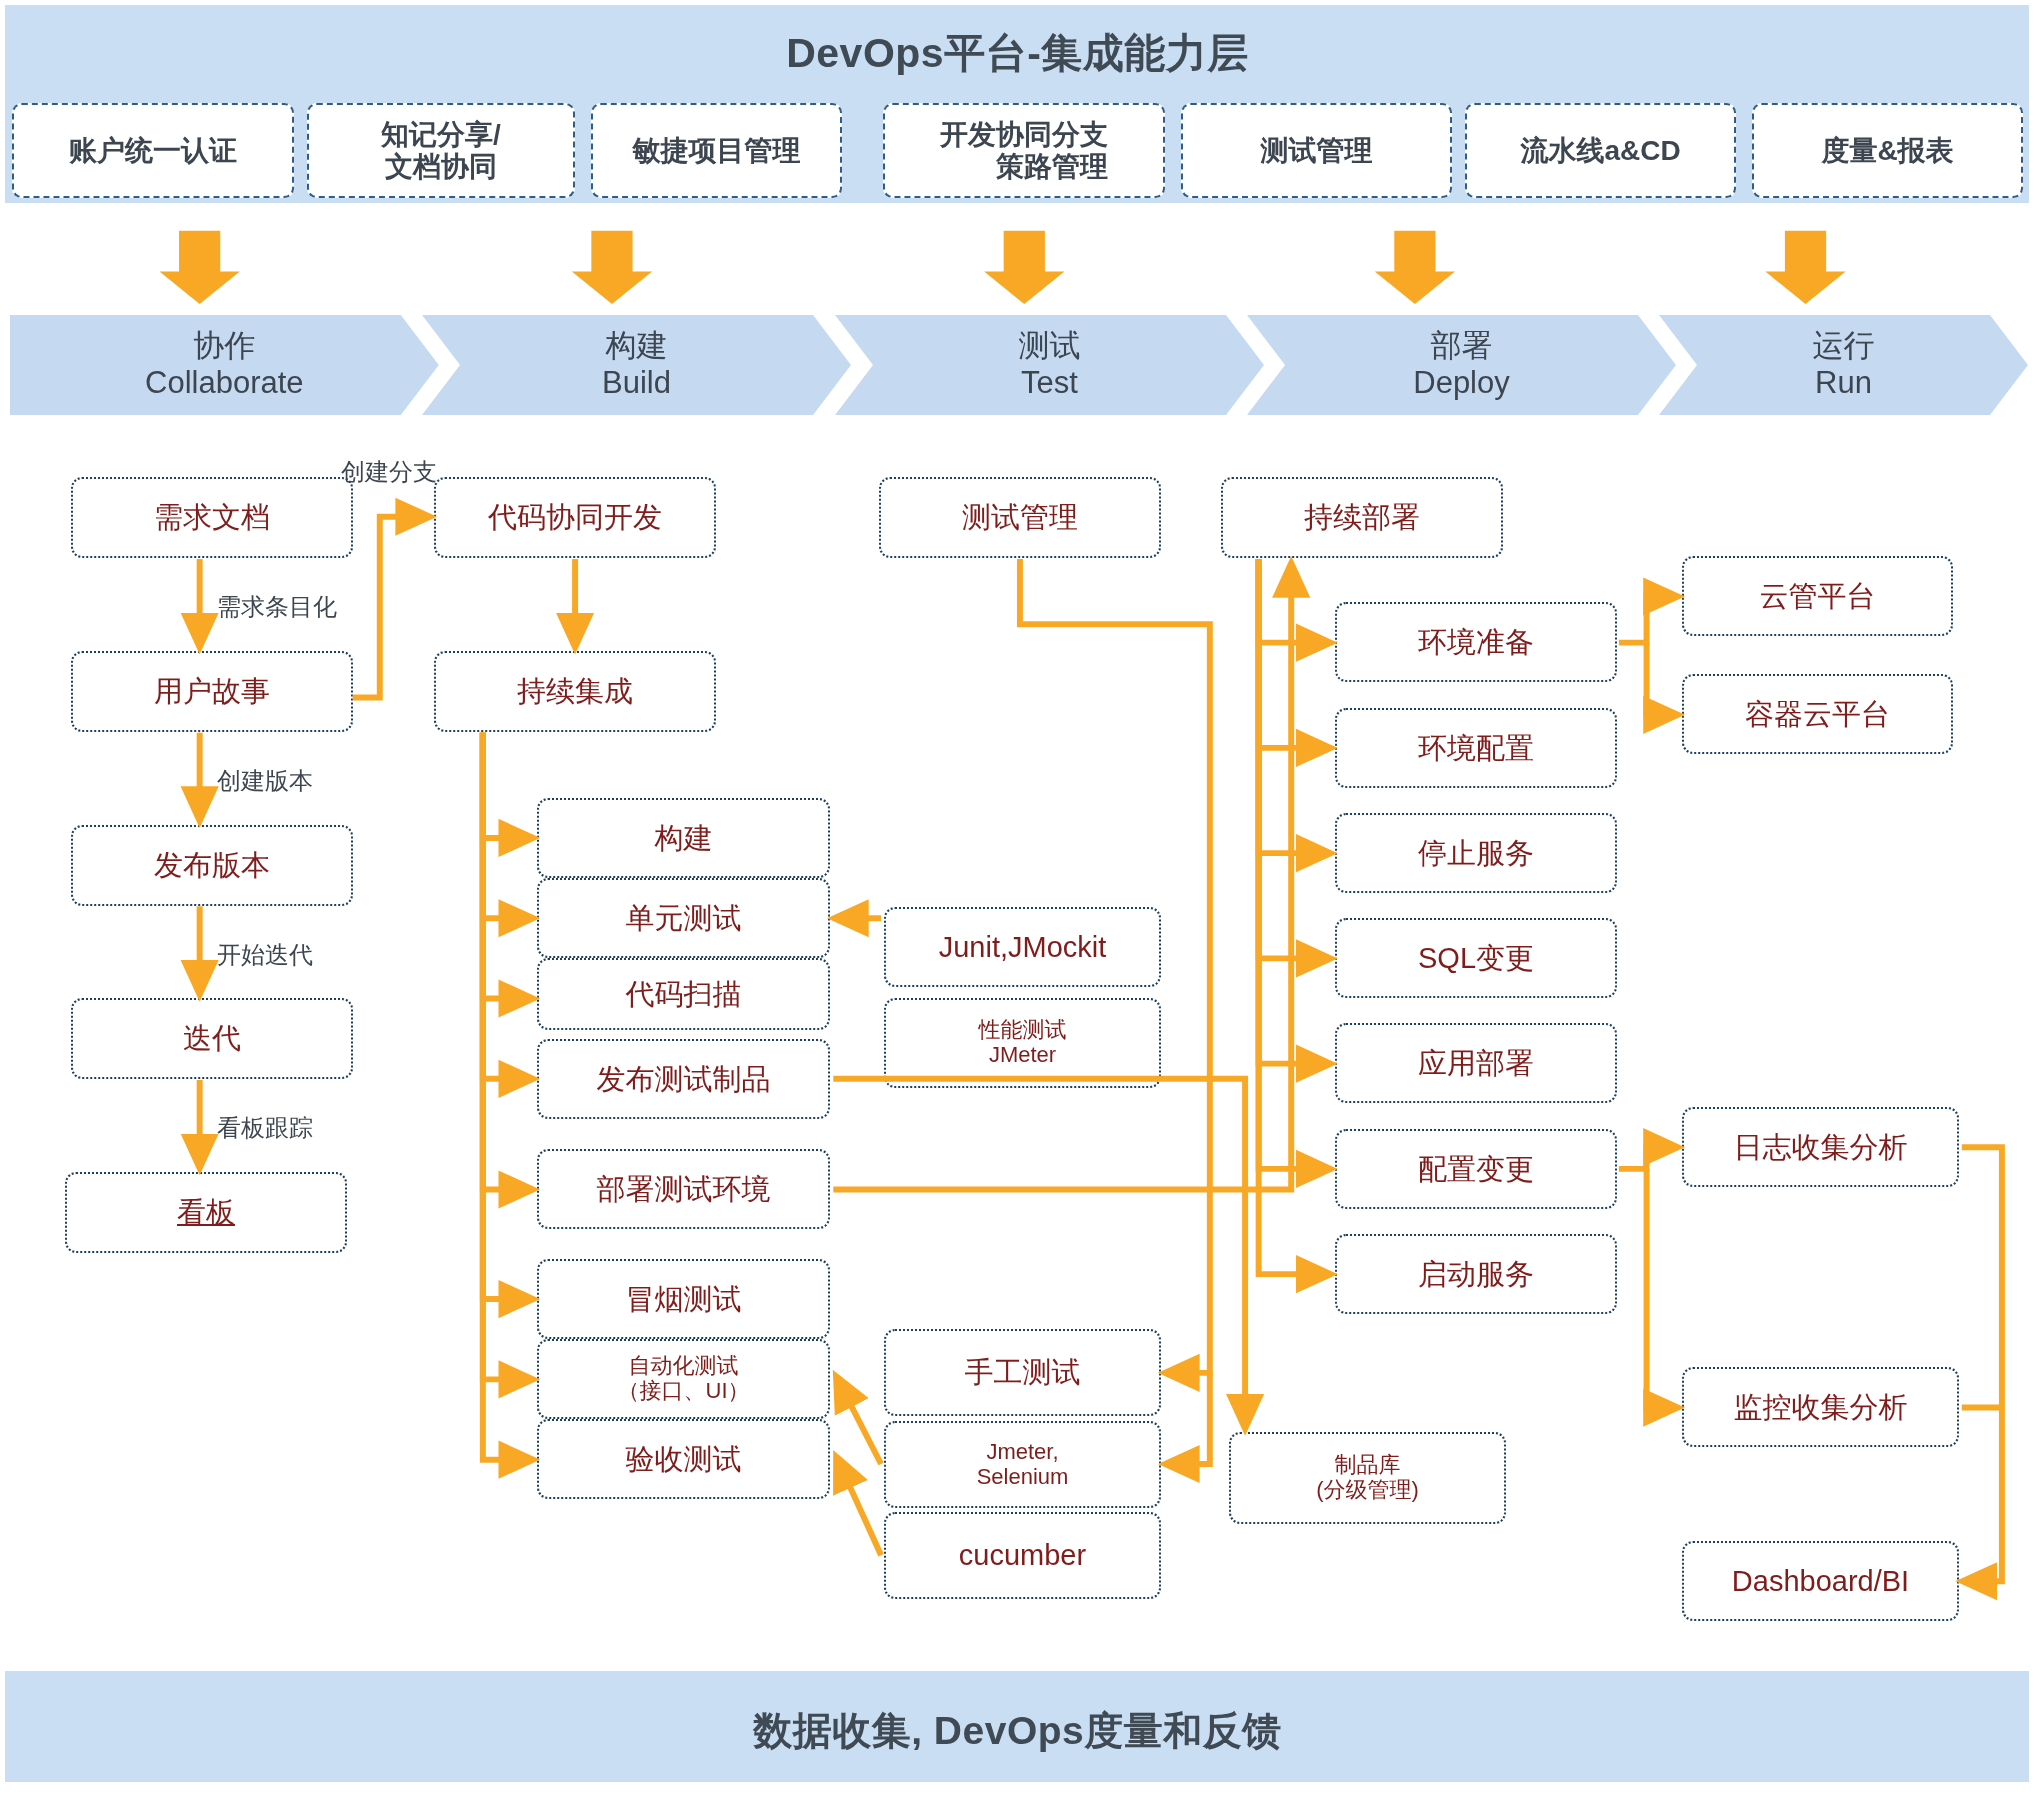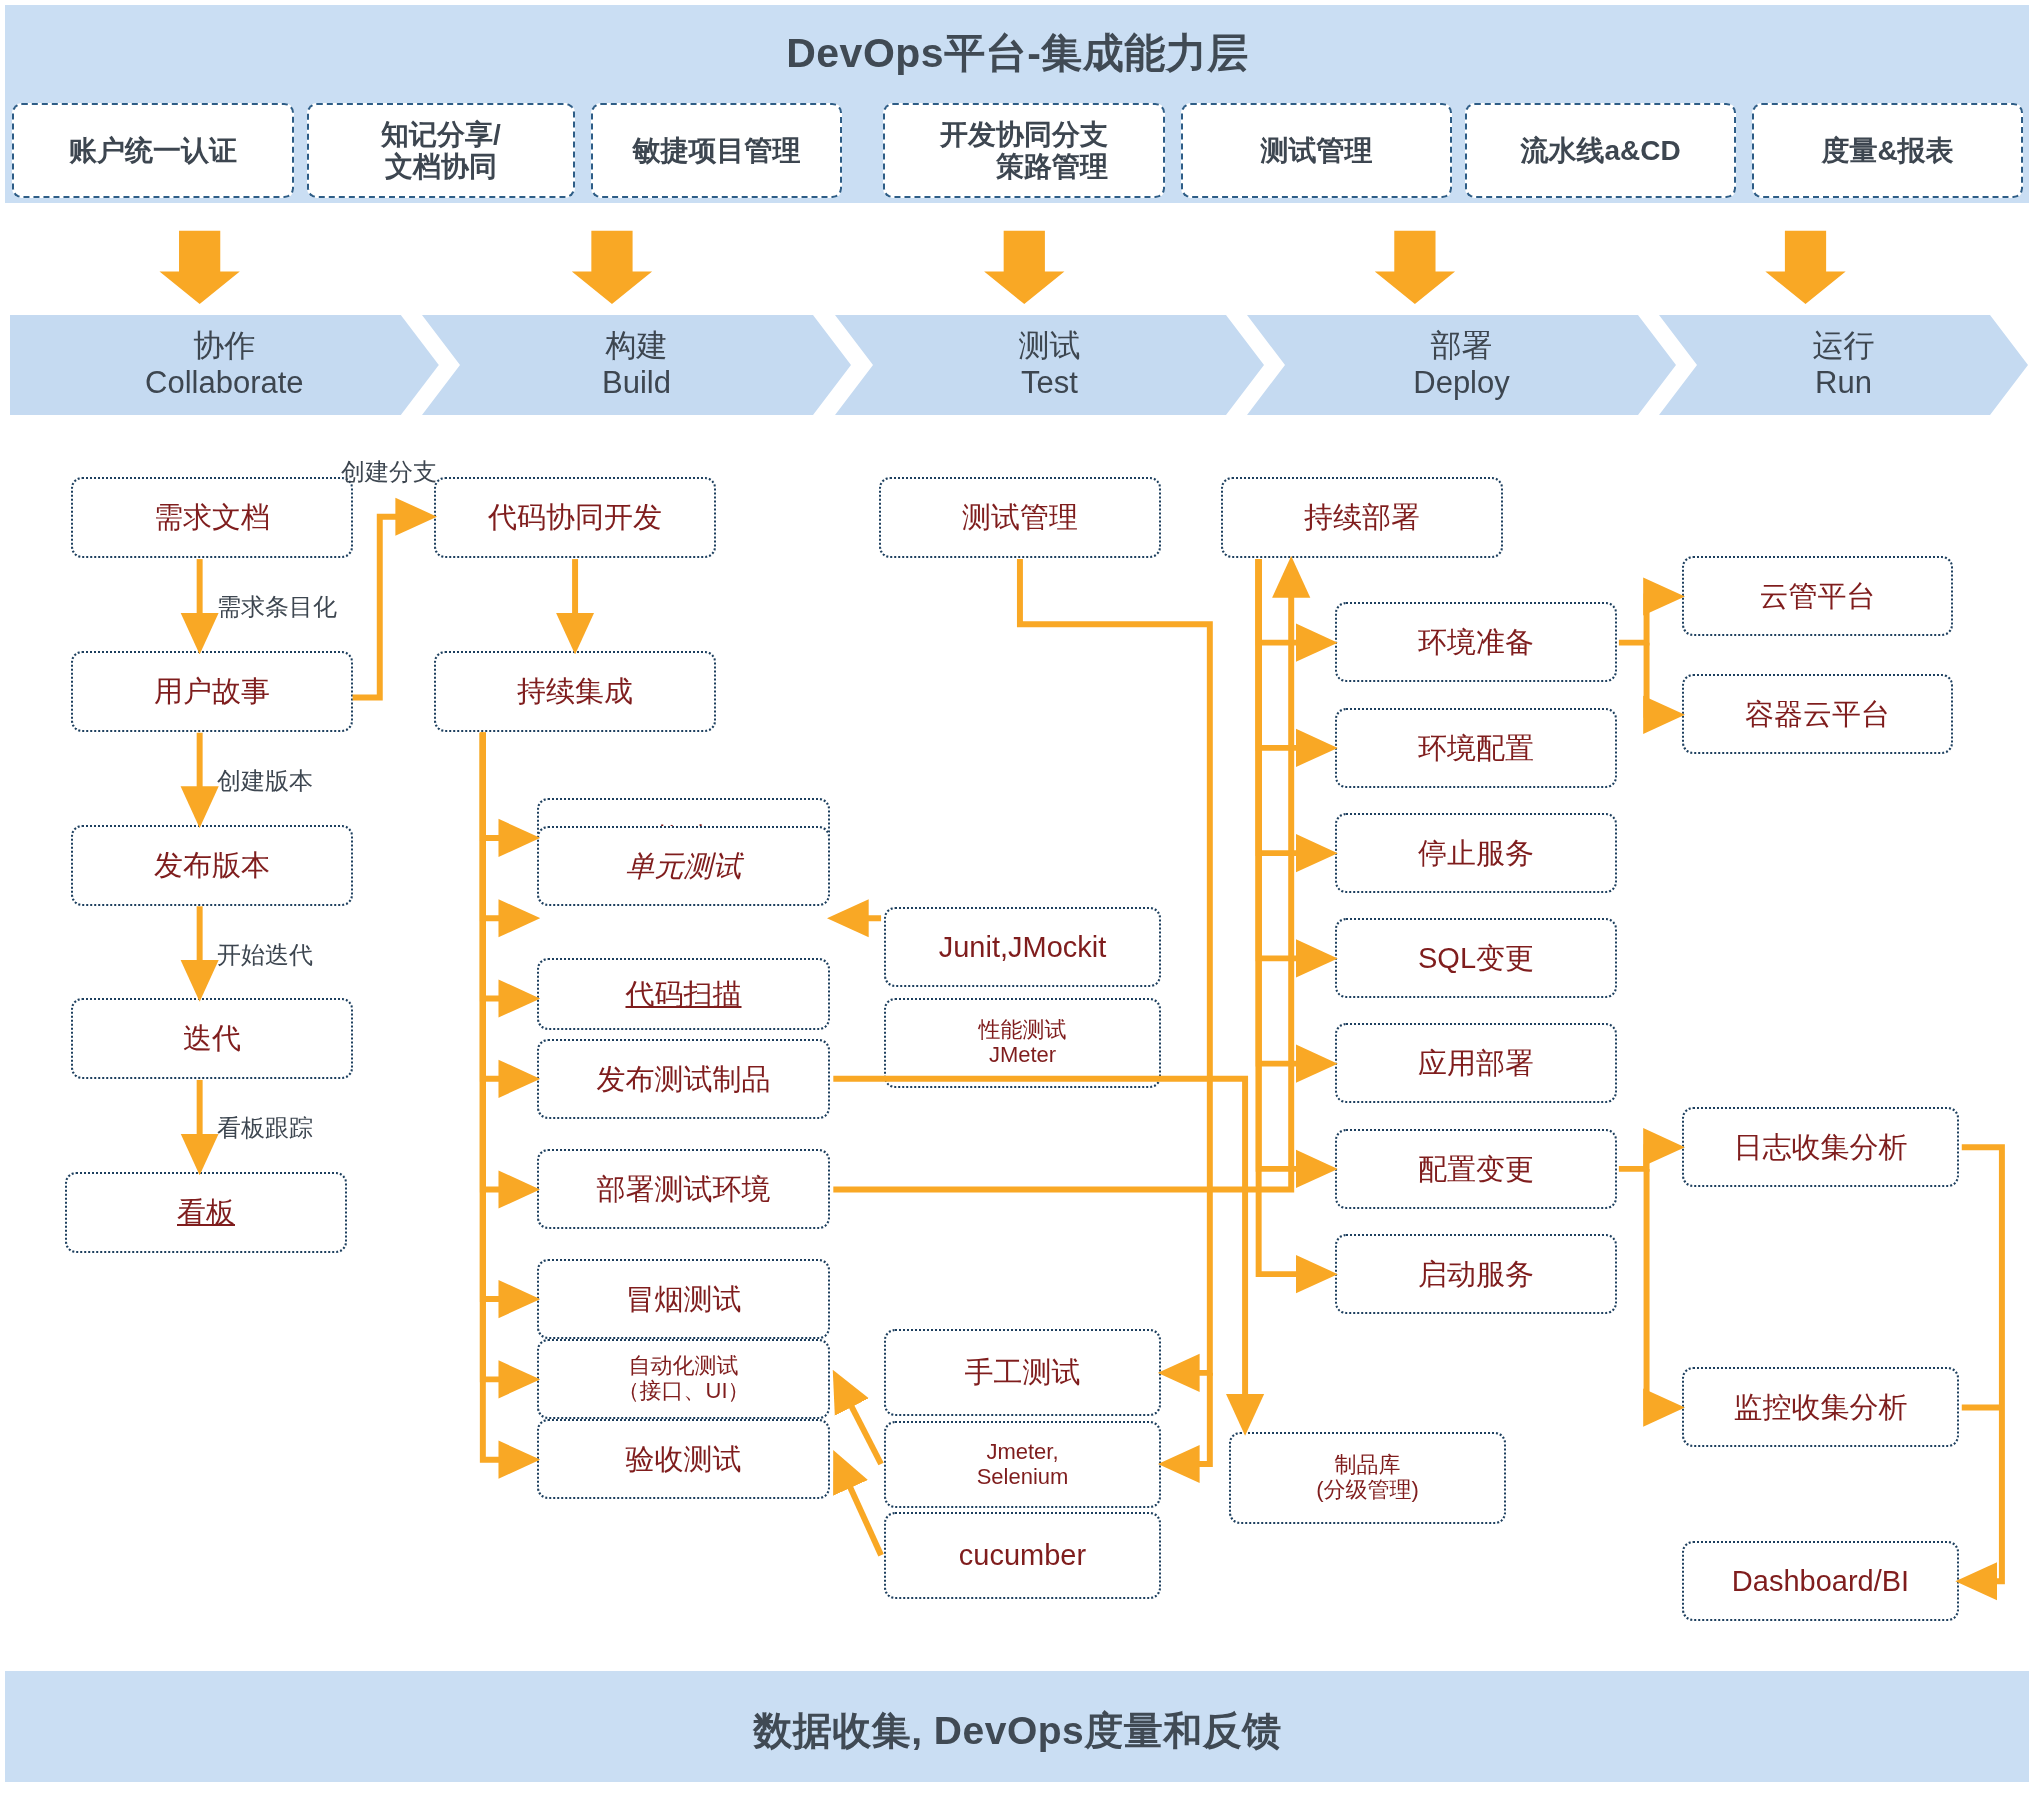--- a/index.html
+++ b/index.html
@@ -131,24 +131,24 @@
   <div class="node" style="left:434px;top:477px;width:282px;height:81px;">
     <span>代码协同开发</span>
     </div>
   <div class="node" style="left:434px;top:651px;width:282px;height:81px;">
     <span>持续集成</span>
     </div>
 
   <div class="node" style="left:537px;top:798px;width:293px;height:80px;">
     <span>构建</span>
     </div>
-  <div class="node" style="left:537px;top:826px;width:293px;height:80px;font-style:italic;">
+  <div class="node" style="left:537px;top:878px;width:293px;height:80px;">
     <span>单元测试</span>
     </div>
-  <div class="node" style="left:537px;top:958px;width:293px;height:72px;text-decoration:underline;">
+  <div class="node" style="left:537px;top:958px;width:293px;height:72px;">
     <span>代码扫描</span>
     </div>
   <div class="node" style="left:537px;top:1039px;width:293px;height:80px;">
     <span>发布测试制品</span>
     </div>
   <div class="node" style="left:537px;top:1149px;width:293px;height:80px;">
     <span>部署测试环境</span>
     </div>
   <div class="node" style="left:537px;top:1259px;width:293px;height:80px;">
     <span>冒烟测试</span>

